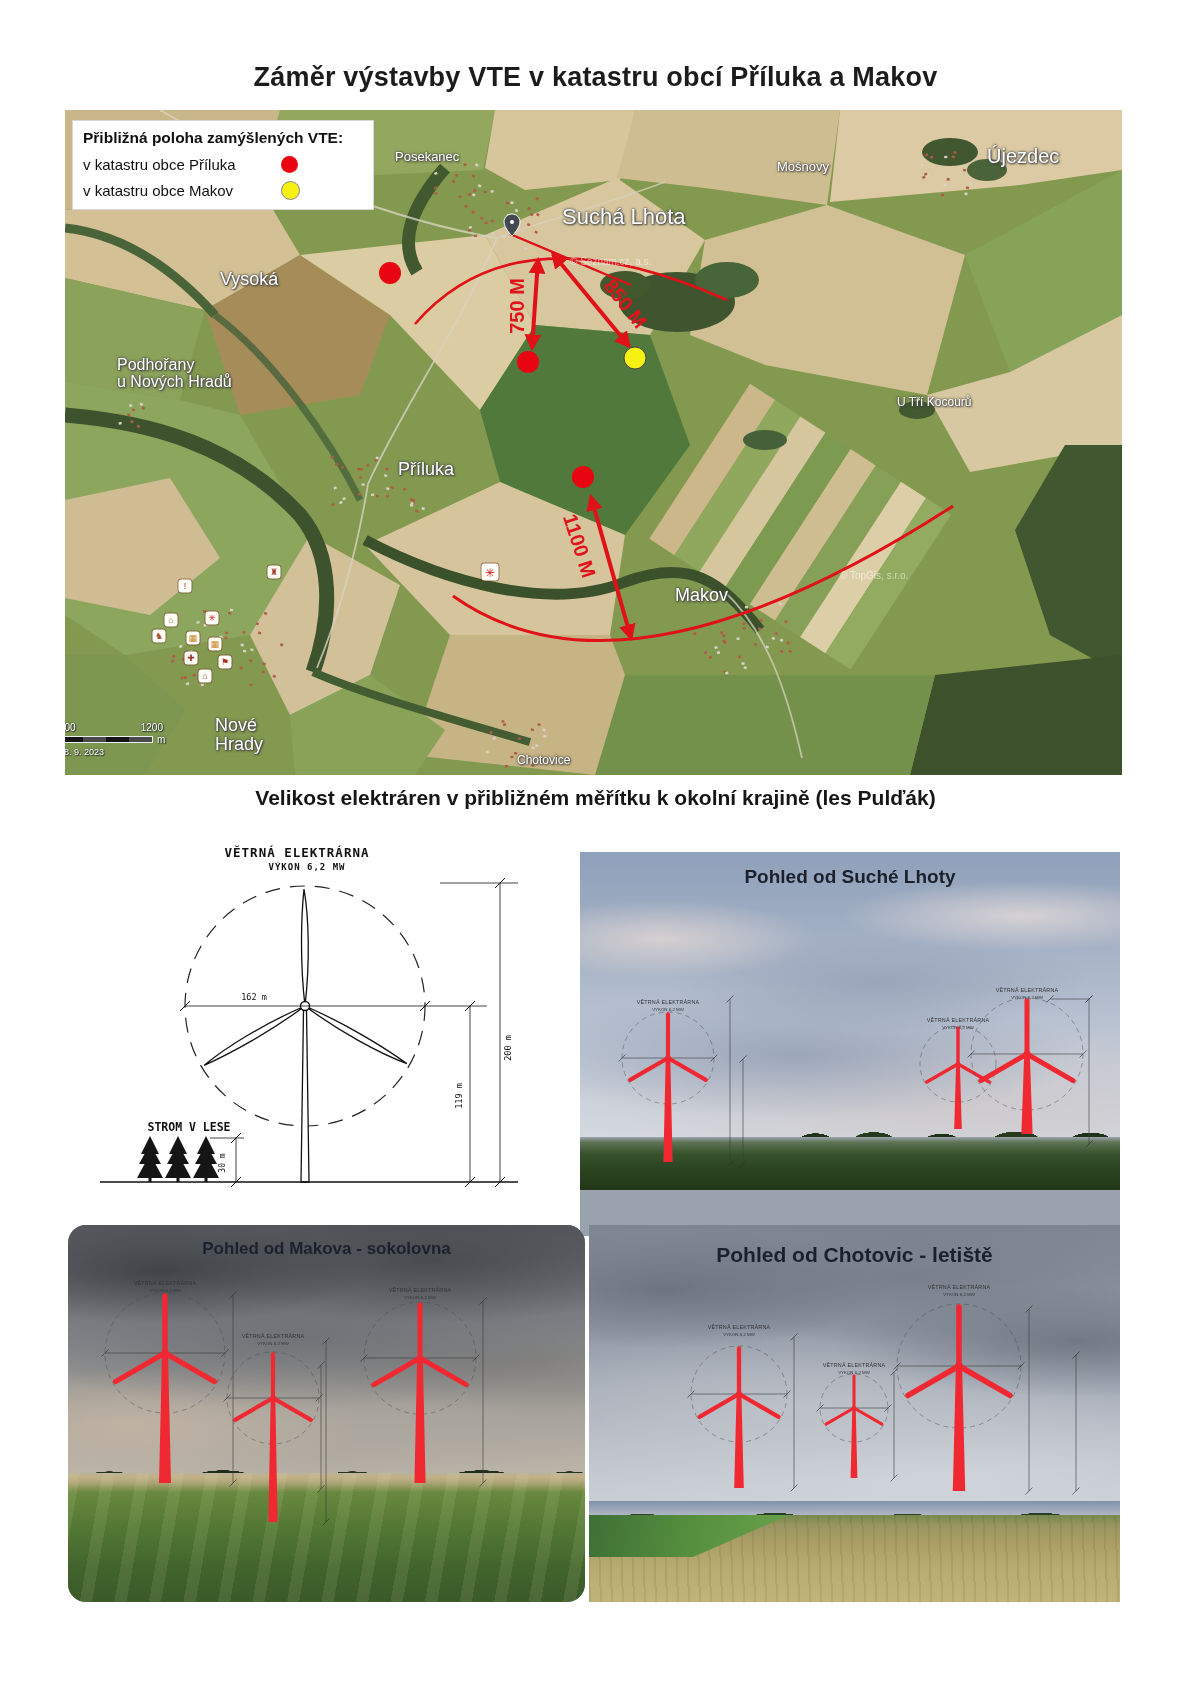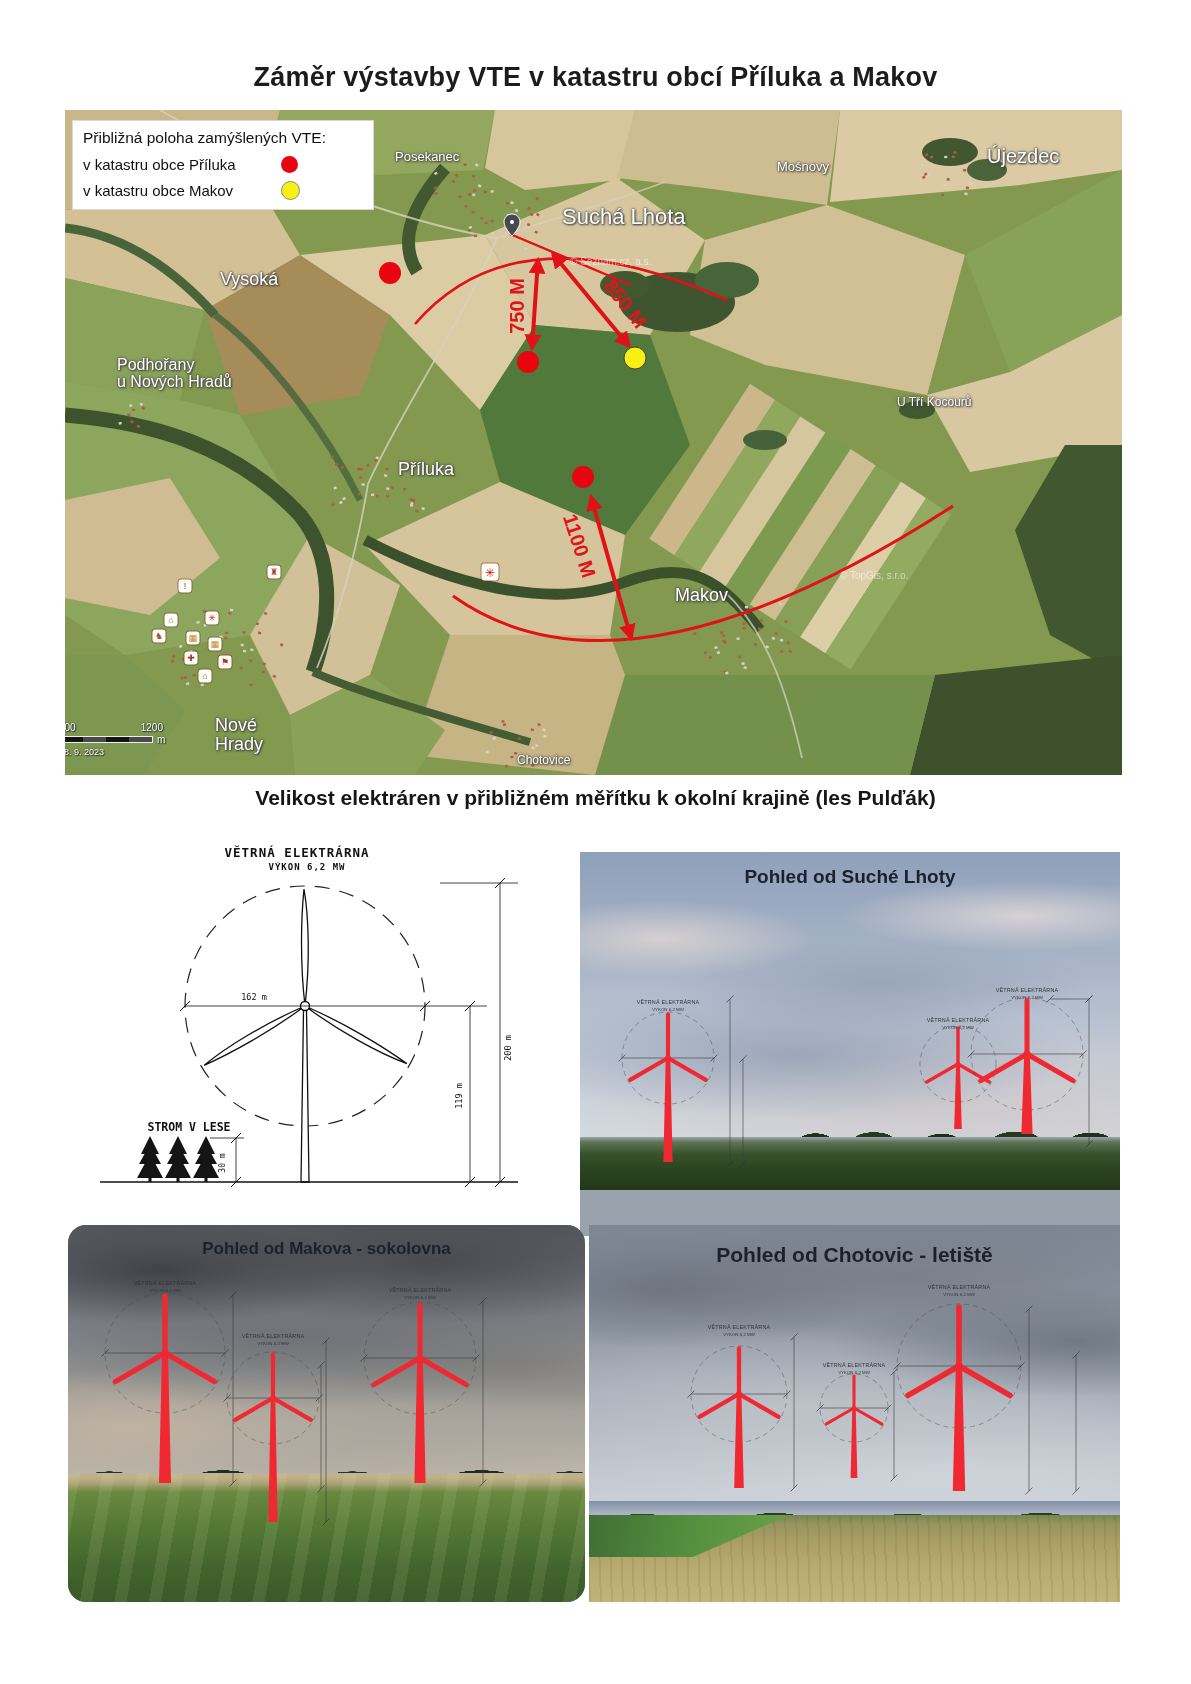--- a/index.html
+++ b/index.html
@@ -24,21 +24,21 @@
   .map-distance{position:absolute;color:#e0151c;font-weight:700;font-size:20px;z-index:4;
     transform-origin:center;white-space:nowrap;}
   .map-poi{position:absolute;width:13px;height:13px;background:#fdfdf8;border-radius:3px;z-index:3;
     display:flex;align-items:center;justify-content:center;font-size:9px;line-height:1;
     transform:translate(-50%,-50%);box-shadow:0 0 0 1px rgba(120,60,40,.55);}
   #red-overlay{z-index:2;}
 
   
   #legend{left:7px;top:10px;width:302px;background:#ffffff;z-index:6;
     border:1px solid #d8d8d8;padding:8px 10px 6px 10px;box-sizing:border-box;}
-  #legend-title{font-size:15.5px;font-weight:400;color:#111;margin-bottom:4px;}
+  #legend-title{font-size:15.5px;font-weight:700;color:#111;margin-bottom:4px;}
   .legend-row{display:flex;align-items:center;height:26px;font-size:15px;color:#111;}
   .legend-text{width:198px;}
   .legend-dot{width:17px;height:17px;border-radius:50%;display:inline-block;}
 
   
   #scalebar{left:-6px;top:612px;z-index:5;color:#fff;font-size:10px;
     text-shadow:0 0 2px rgba(40,40,40,.95),1px 1px 1px rgba(40,40,40,.9);}
   #scalebar .nums{display:flex;width:104px;justify-content:space-between;}
   #scalebar .barrow{display:flex;align-items:center;margin-top:1px;}
   #scalebar .bar{width:92px;height:5px;border:1px solid #f0f0f0;

